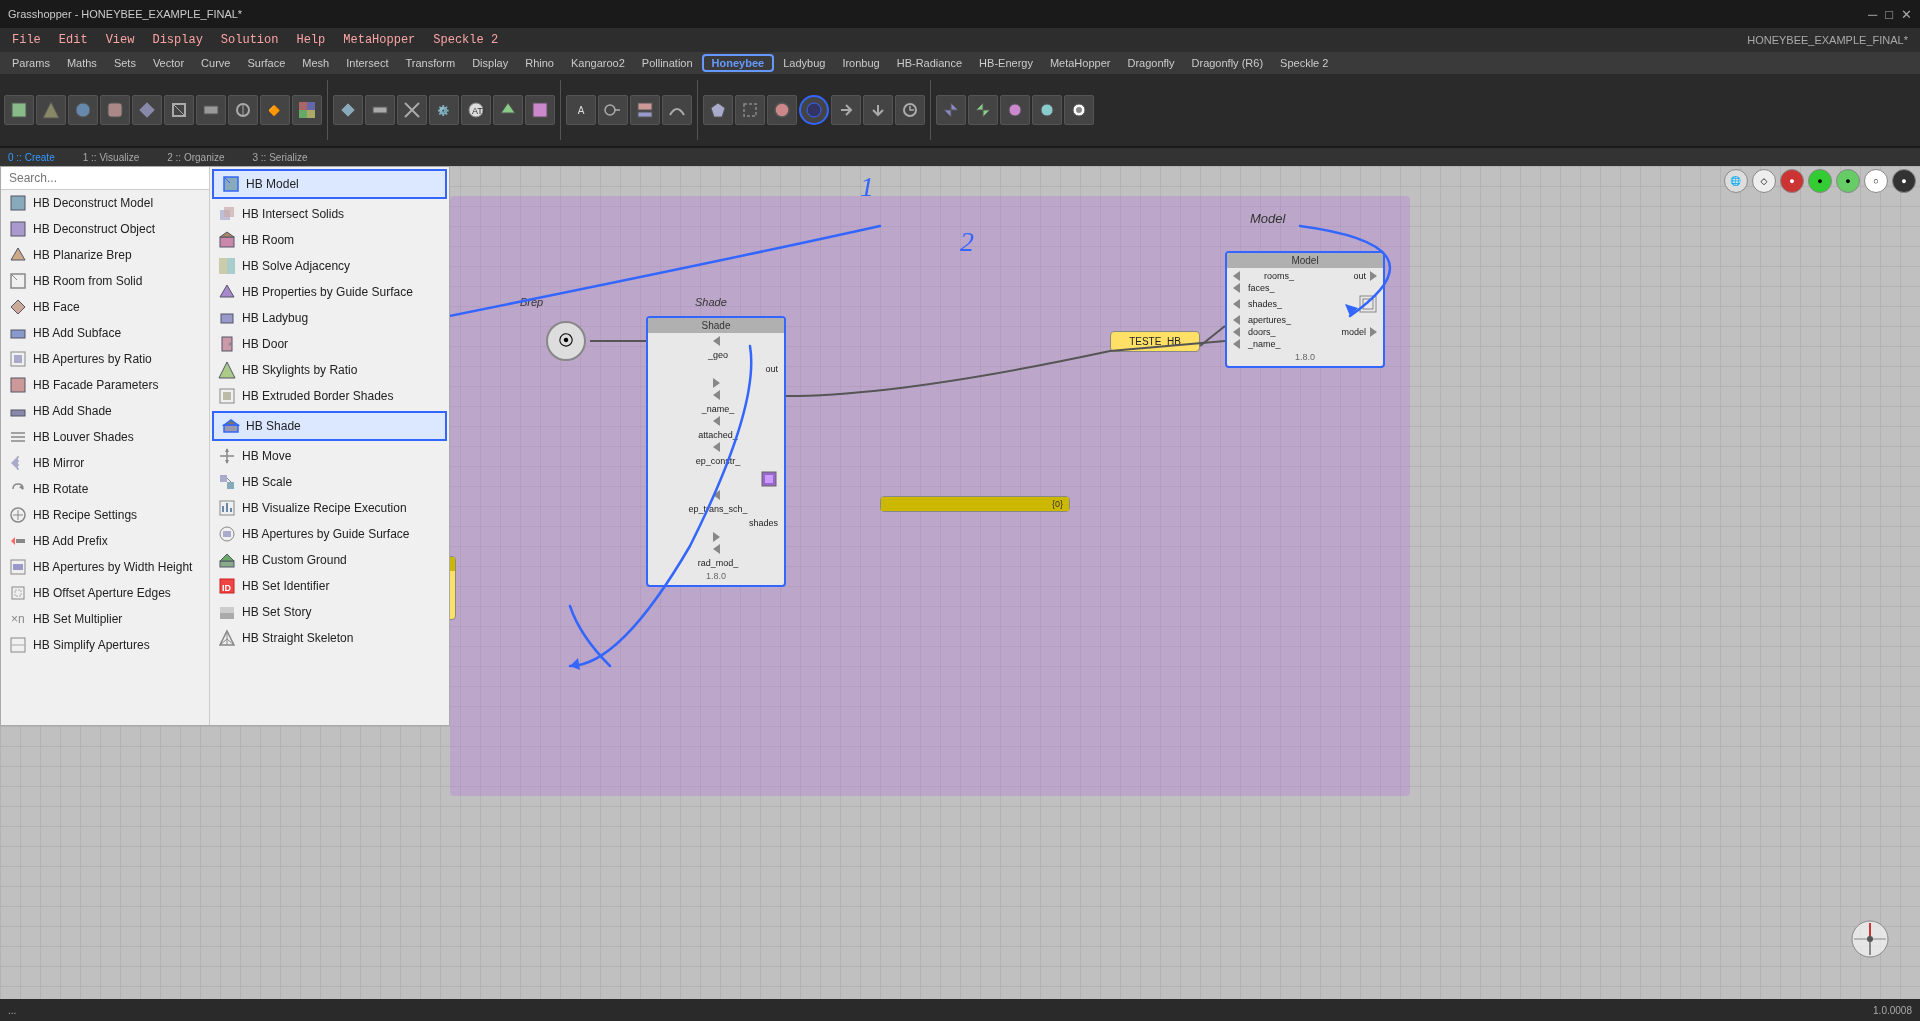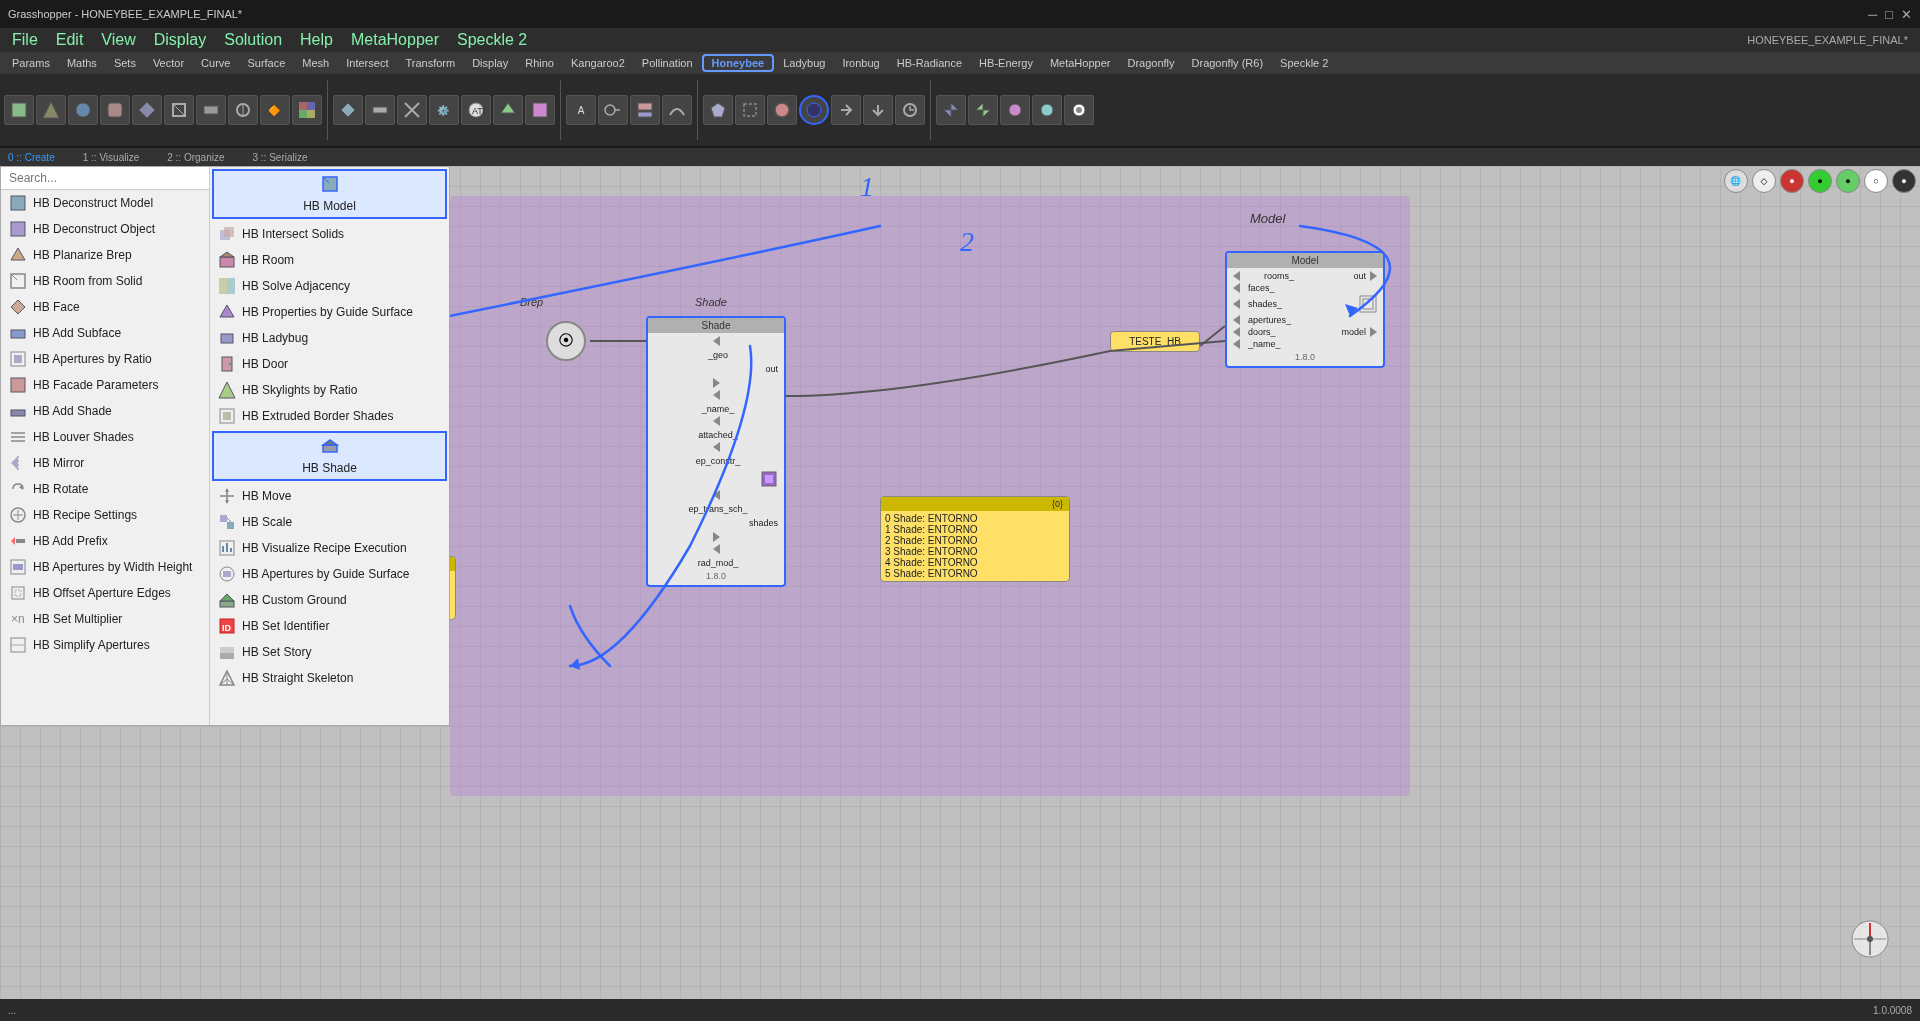--- a/index.html
+++ b/index.html
@@ -22,25 +22,26 @@
     
     #menubar {
       height: 24px;
       background: #2d2d2d;
       display: flex;
       align-items: center;
       padding: 0 4px;
       gap: 2px;
     }
     .menu-item {
-      color: #86efac;
+      color: #fca5a5;
       padding: 2px 8px;
       cursor: pointer;
-      font-size: 16px;
+      font-size: 12px;
       border-radius: 2px;
+      font-family: Liberation Mono, monospace;
     }
     #title-right {
       margin-left: auto;
       color: #aaa;
       font-size: 11px;
       padding-right: 8px;
     }
 
     
     #tabbar {
@@ -135,21 +136,21 @@
     .dropdown-col:last-child { border-right: none; width: 240px; }
     .dropdown-item {
       display: flex;
       align-items: center;
       padding: 4px 8px;
       gap: 6px;
       cursor: pointer;
       font-size: 12px;
       color: #222;
     }
-    .dropdown-item.highlighted { background: #dce8ff; flex-direction: column; }
+    .dropdown-item.highlighted { background: #dce8ff; }
     .dropdown-icon {
       width: 18px;
       height: 18px;
       flex-shrink: 0;
       display: flex;
       align-items: center;
       justify-content: center;
     }
     .dd-search {
       width: 100%;
@@ -649,28 +650,20 @@
       <div class="gh-node-body" style="font-size:10px; padding:2px 4px;">
         <div>0 Room: Sala</div>
         <div>1 Room: Quarto</div>
         <div>2 Room: Cozinha</div>
         <div>3 Room: Banheiro</div>
       </div>
     </div>
 
     <div class="gh-node gh-node-yellow" style="left:880px; top:330px; width:190px;">
       <div class="gh-node-title gh-node-title-yellow" style="text-align:right; font-size:9px;">{0}</div>
-      <div class="gh-node-body" style="font-size:10px; padding:2px 4px;">
-        <div>0 Shade: ENTORNO</div>
-        <div>1 Shade: ENTORNO</div>
-        <div>2 Shade: ENTORNO</div>
-        <div>3 Shade: ENTORNO</div>
-        <div>4 Shade: ENTORNO</div>
-        <div>5 Shade: ENTORNO</div>
-      </div>
     </div>
 
     <div class="view-icons">
       <div class="view-icon-btn" style="background:#ddd;">🌐</div>
       <div class="view-icon-btn" style="background:#eee;">◇</div>
       <div class="view-icon-btn" style="background:#c33; color:white;">●</div>
       <div class="view-icon-btn" style="background:#3c3;">●</div>
       <div class="view-icon-btn" style="background:#6c6;">●</div>
       <div class="view-icon-btn" style="background:white;">○</div>
       <div class="view-icon-btn" style="background:#333; color:white;">●</div>

